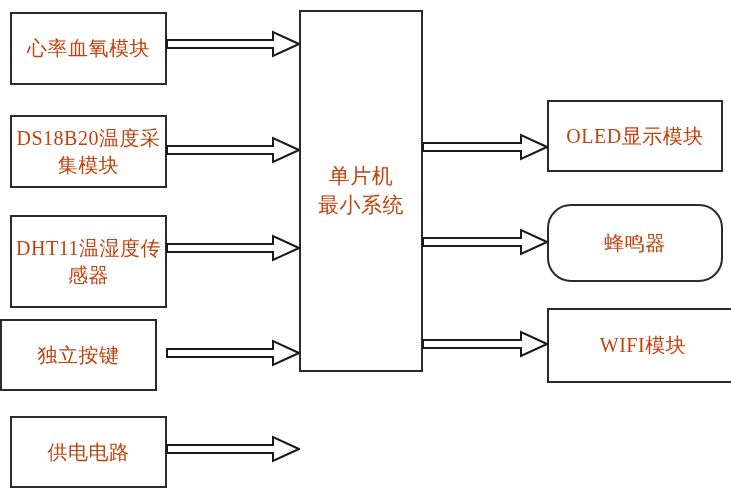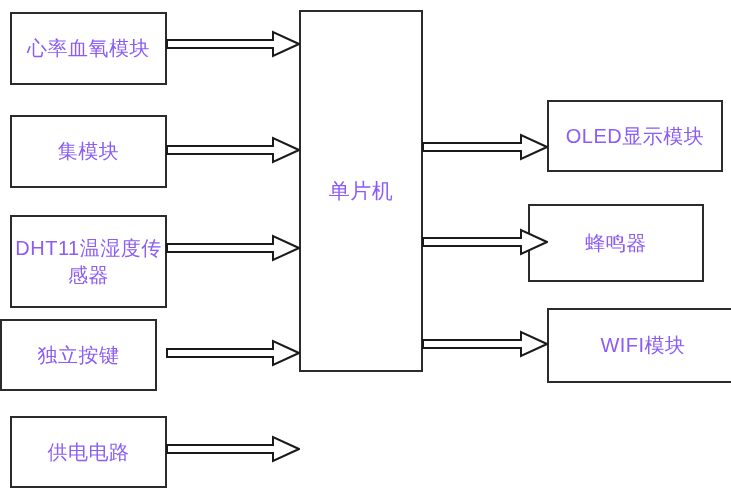--- a/index.html
+++ b/index.html
@@ -5,22 +5,22 @@
   html, body {
     margin: 0;
     padding: 0;
     background: #ffffff;
   }
   .canvas {
     position: relative;
     width: 731px;
     height: 498px;
     background: #ffffff;
-    font-family: Liberation Sans, sans-serif;
-    color: #8b5cf6;
+    font-family: Liberation Serif, serif;
+    color: #c2410c;
     overflow: hidden;
   }
   .box {
     position: absolute;
     box-sizing: border-box;
     border: 2px solid #2b2b2b;
     background: #ffffff;
     display: flex;
     flex-direction: column;
     align-items: center;
@@ -37,21 +37,21 @@
   .box.in-2 { left: 10px;  top: 115px; width: 157px; height: 73px; }
   .box.in-3 { left: 10px;  top: 215px; width: 157px; height: 93px; }
   .box.in-4 { left: 0;  top: 319px; width: 157px; height: 72px; }
   .box.in-5 { left: 10px;  top: 416px; width: 157px; height: 72px; }
 
   
   .box.center { left: 299px; top: 10px; width: 124px; height: 362px; font-size: 21px; line-height: 1.4; }
 
   
   .box.out-1 { left: 547px; top: 100px; width: 176px; height: 72px; }
-  .box.out-2 { left: 528px; top: 204px; width: 176px; height: 78px; }
+  .box.out-2 { left: 547px; top: 204px; width: 176px; height: 78px; border-radius: 24px; }
   .box.out-3 { left: 547px; top: 308px; width: 192px; height: 75px; }
 
   .arrow { position: absolute; }
   .arrow svg { display: block; }
   .arrow polygon { fill: #ffffff; stroke: #1a1a1a; stroke-width: 2; stroke-linejoin: miter; }
 
   
   .arrow.la { left: 166px; width: 134px; height: 30px; }
   .arrow.la-1 { top: 29px; }
   .arrow.la-2 { top: 135px; }
@@ -68,38 +68,40 @@
 </head>
 <body>
 
 <div class="canvas">
 
   <div class="box in-1">
     <span>心率血氧模块</span>
   </div>
 
   <div class="box in-2">
+    <span>DS18B20温度采</span>
     <span>集模块</span>
   </div>
 
   <div class="box in-3">
     <span>DHT11温湿度传</span>
     <span>感器</span>
   </div>
 
   <div class="box in-4">
     <span>独立按键</span>
   </div>
 
   <div class="box in-5">
     <span>供电电路</span>
   </div>
 
   <div class="box center">
     <span>单片机</span>
+    <span>最小系统</span>
   </div>
 
   <div class="box out-1">
     <span>OLED显示模块</span>
   </div>
 
   <div class="box out-2">
     <span>蜂鸣器</span>
   </div>
 

